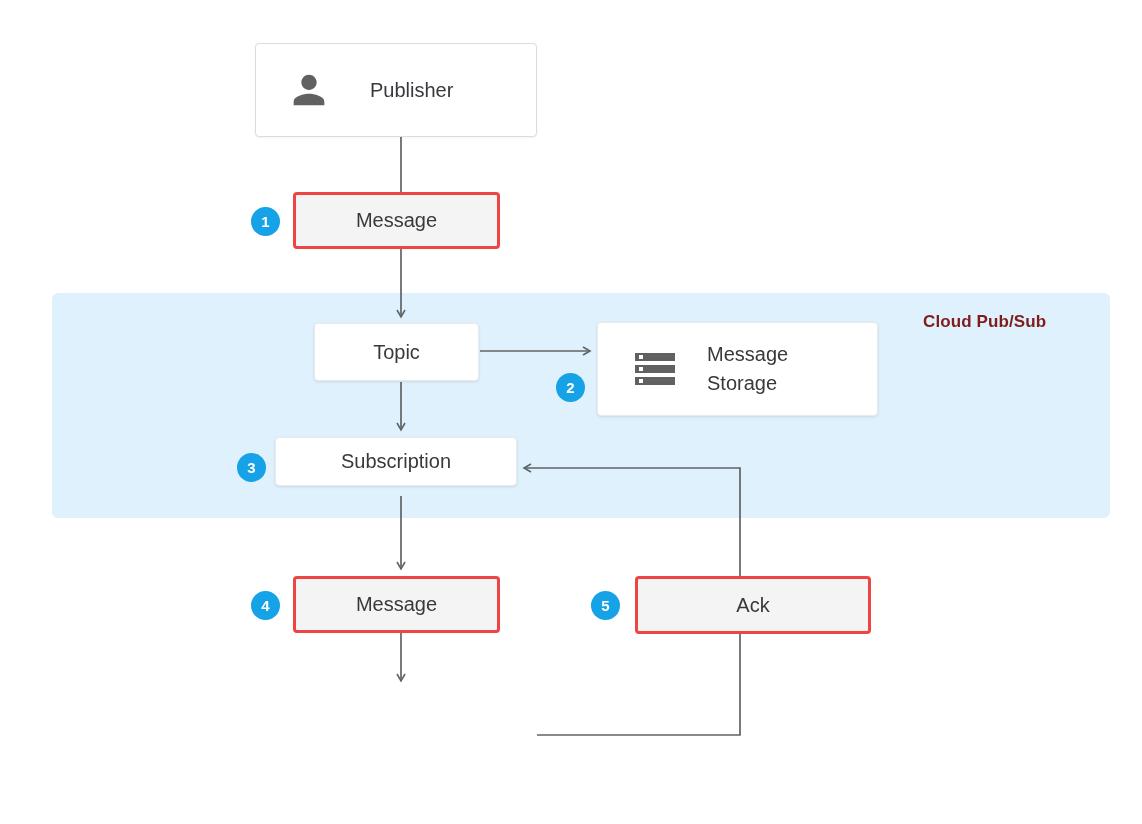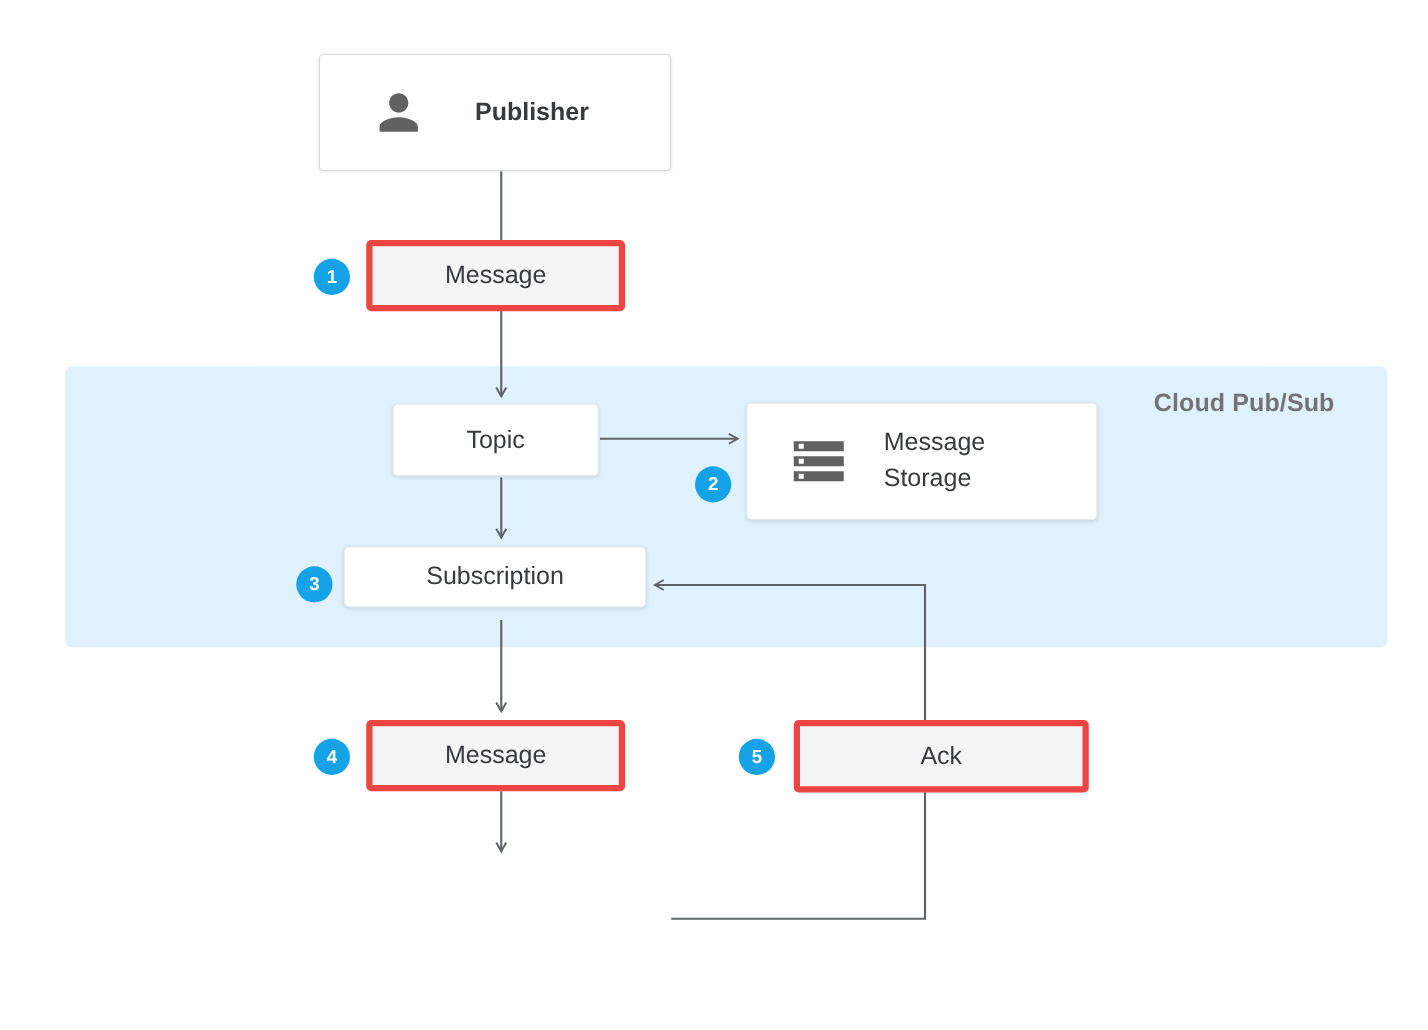--- a/index.html
+++ b/index.html
@@ -17,23 +17,23 @@
     position: absolute;
     left: 52px; top: 293px;
     width: 1058px; height: 225px;
     background: #dff1fc;
     border-radius: 6px;
     z-index: 0;
   }
   .region-label {
     position: absolute;
     left: 923px; top: 312px;
-    font-size: 20px;
+    font-size: 17px;
     font-weight: bold;
-    color: #737373;
+    color: #7f1d1d;
     z-index: 2;
     letter-spacing: 0.1px;
   }
 
   
   svg.connectors {
     position: absolute;
     left: 0; top: 0;
     z-index: 1;
     pointer-events: none;
@@ -54,25 +54,25 @@
     border: 1px solid #dadce0;
     border-radius: 4px;
     box-shadow: 0 1px 3px rgba(0,0,0,0.05);
   }
   .node.on-blue {
     border-color: #e8eaed;
     box-shadow: 0 1px 3px rgba(0,0,0,0.10);
   }
   .node.gray {
     background: #f4f4f4;
-    border: 5px solid #ef4444;
+    border: 3px solid #ef4444;
     border-radius: 4px;
   }
   .node.centered { justify-content: center; }
-  .node.with-icon { padding-left: 40px; font-weight: bold; }
+  .node.with-icon { padding-left: 30px; }
   .node .icon { display: flex; align-items: center; flex: 0 0 auto; }
   .node .label { white-space: nowrap; }
   .node .label.gap { margin-left: 38px; }
   .node .label.wrap {
     white-space: normal;
     width: 130px;
     line-height: 29px;
     margin-left: 28px;
   }
 

